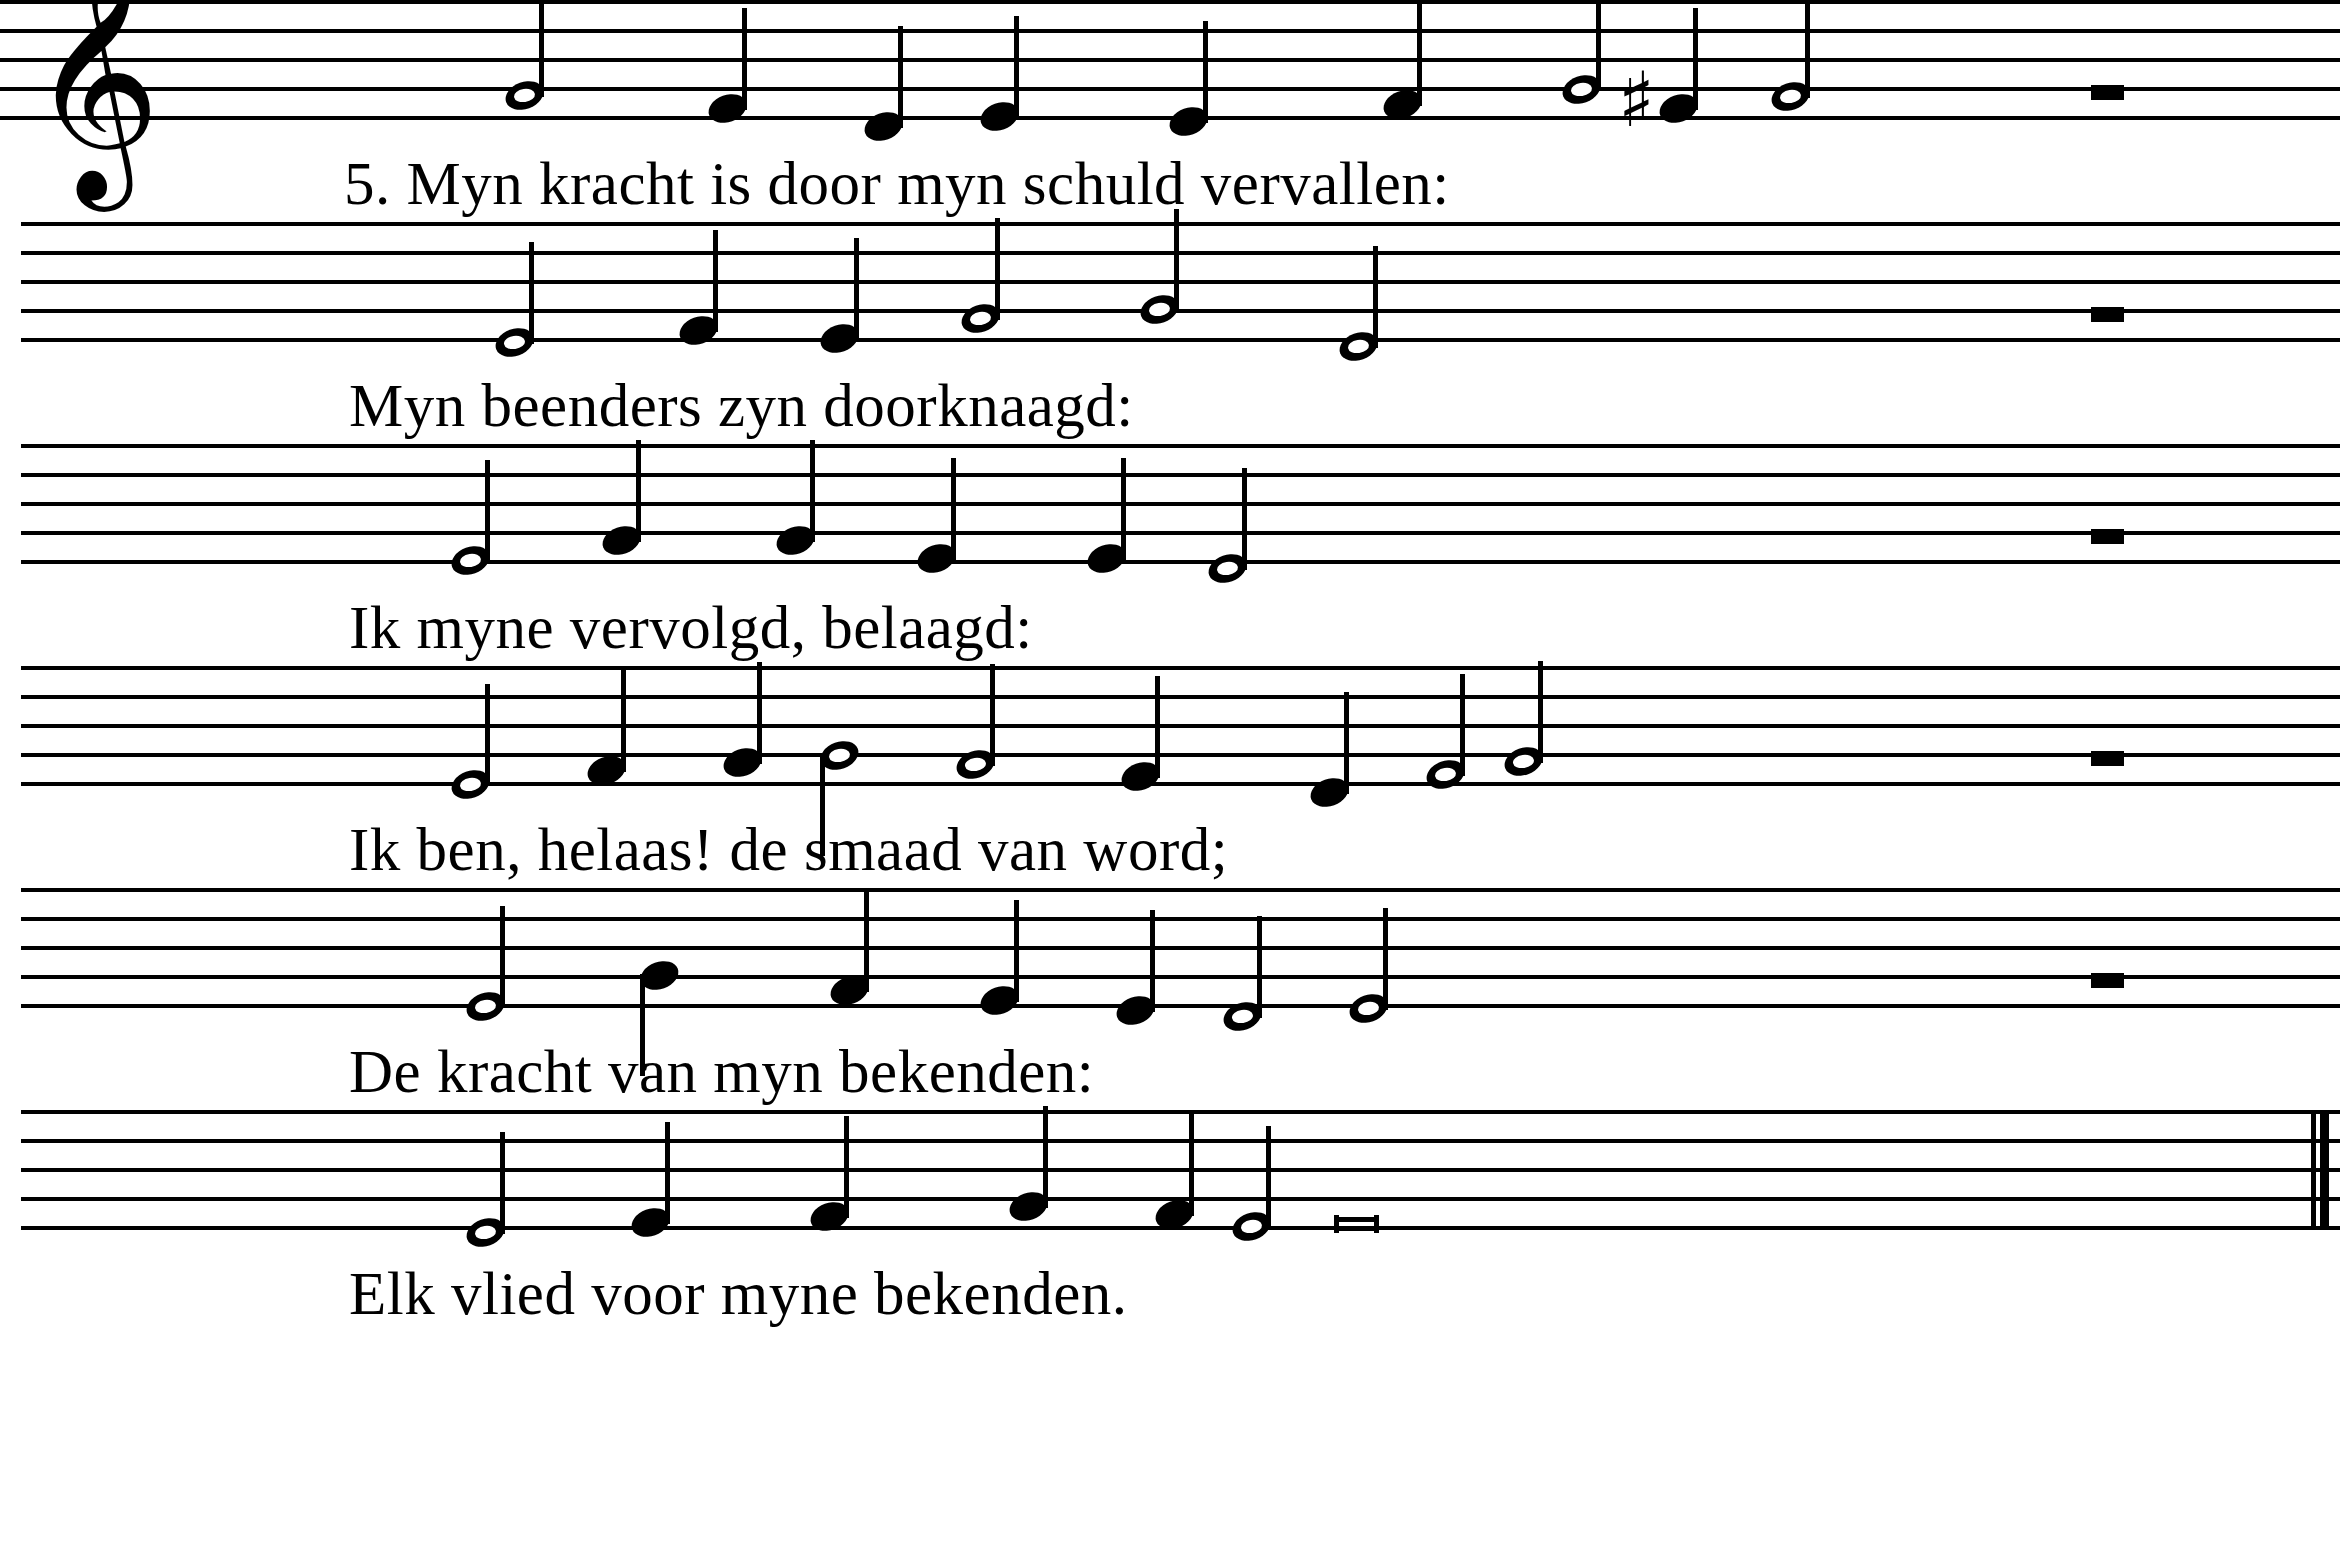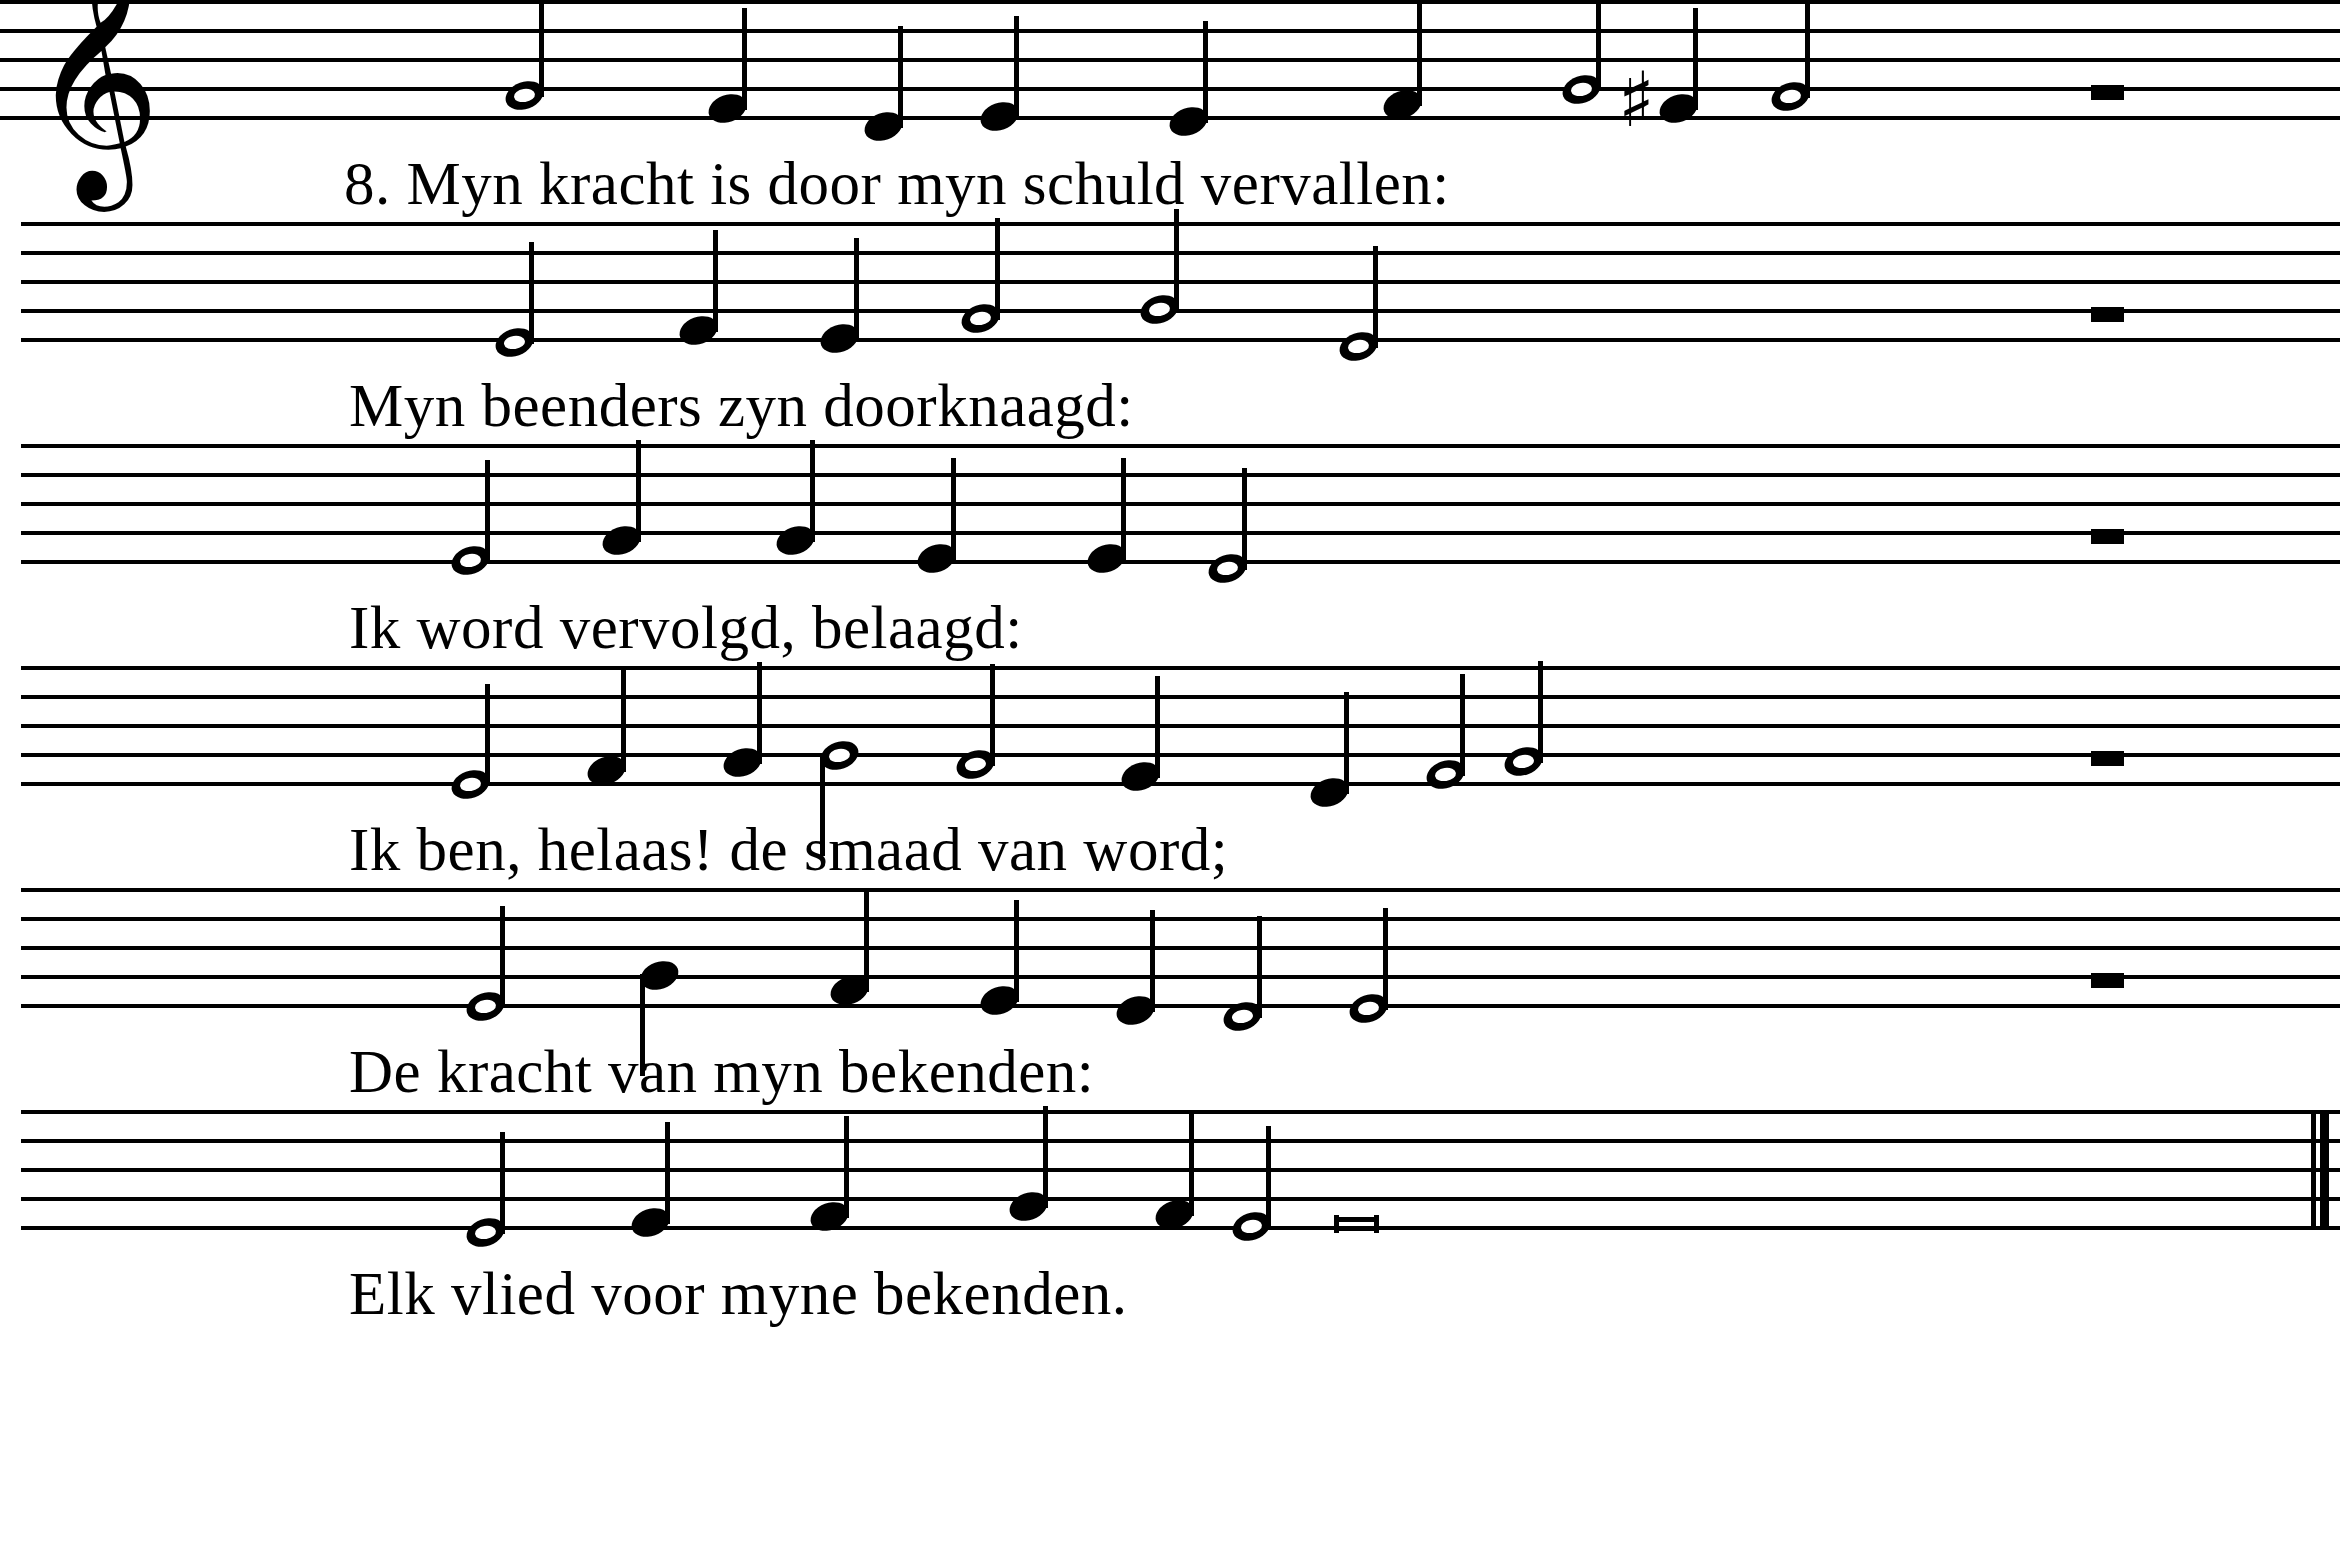--- a/index.html
+++ b/index.html
@@ -225,21 +225,21 @@
           <div class="head"></div>
           <div class="stem up"></div>
           <div class="sharp" style="left: -41px; top: -33px;">♯</div>
         </div>
         <div class="note" style="left: 1771px; top: 83px;">
           <div class="head open"></div>
           <div class="stem up"></div>
         </div>
         <div class="rest" style="left: 2091px; top: 85px;"></div>
       </div>
-      <div class="lyric first">8. Myn kracht is door myn schuld vervallen:</div>
+      <div class="lyric first">5. Myn kracht is door myn schuld vervallen:</div>
     </div>
     <div class="system">
       <div class="staff indent">
         <div class="lines">
           <i></i>
           <i></i>
           <i></i>
           <i></i>
           <i></i>
         </div>
@@ -299,21 +299,21 @@
         <div class="note" style="left: 1087px; top: 101px;">
           <div class="head"></div>
           <div class="stem up"></div>
         </div>
         <div class="note" style="left: 1208px; top: 111px;">
           <div class="head open"></div>
           <div class="stem up"></div>
         </div>
         <div class="rest" style="left: 2091px; top: 85px;"></div>
       </div>
-      <div class="lyric">Ik word vervolgd, belaagd:</div>
+      <div class="lyric">Ik myne vervolgd, belaagd:</div>
     </div>
     <div class="system">
       <div class="staff indent">
         <div class="lines">
           <i></i>
           <i></i>
           <i></i>
           <i></i>
           <i></i>
         </div>

